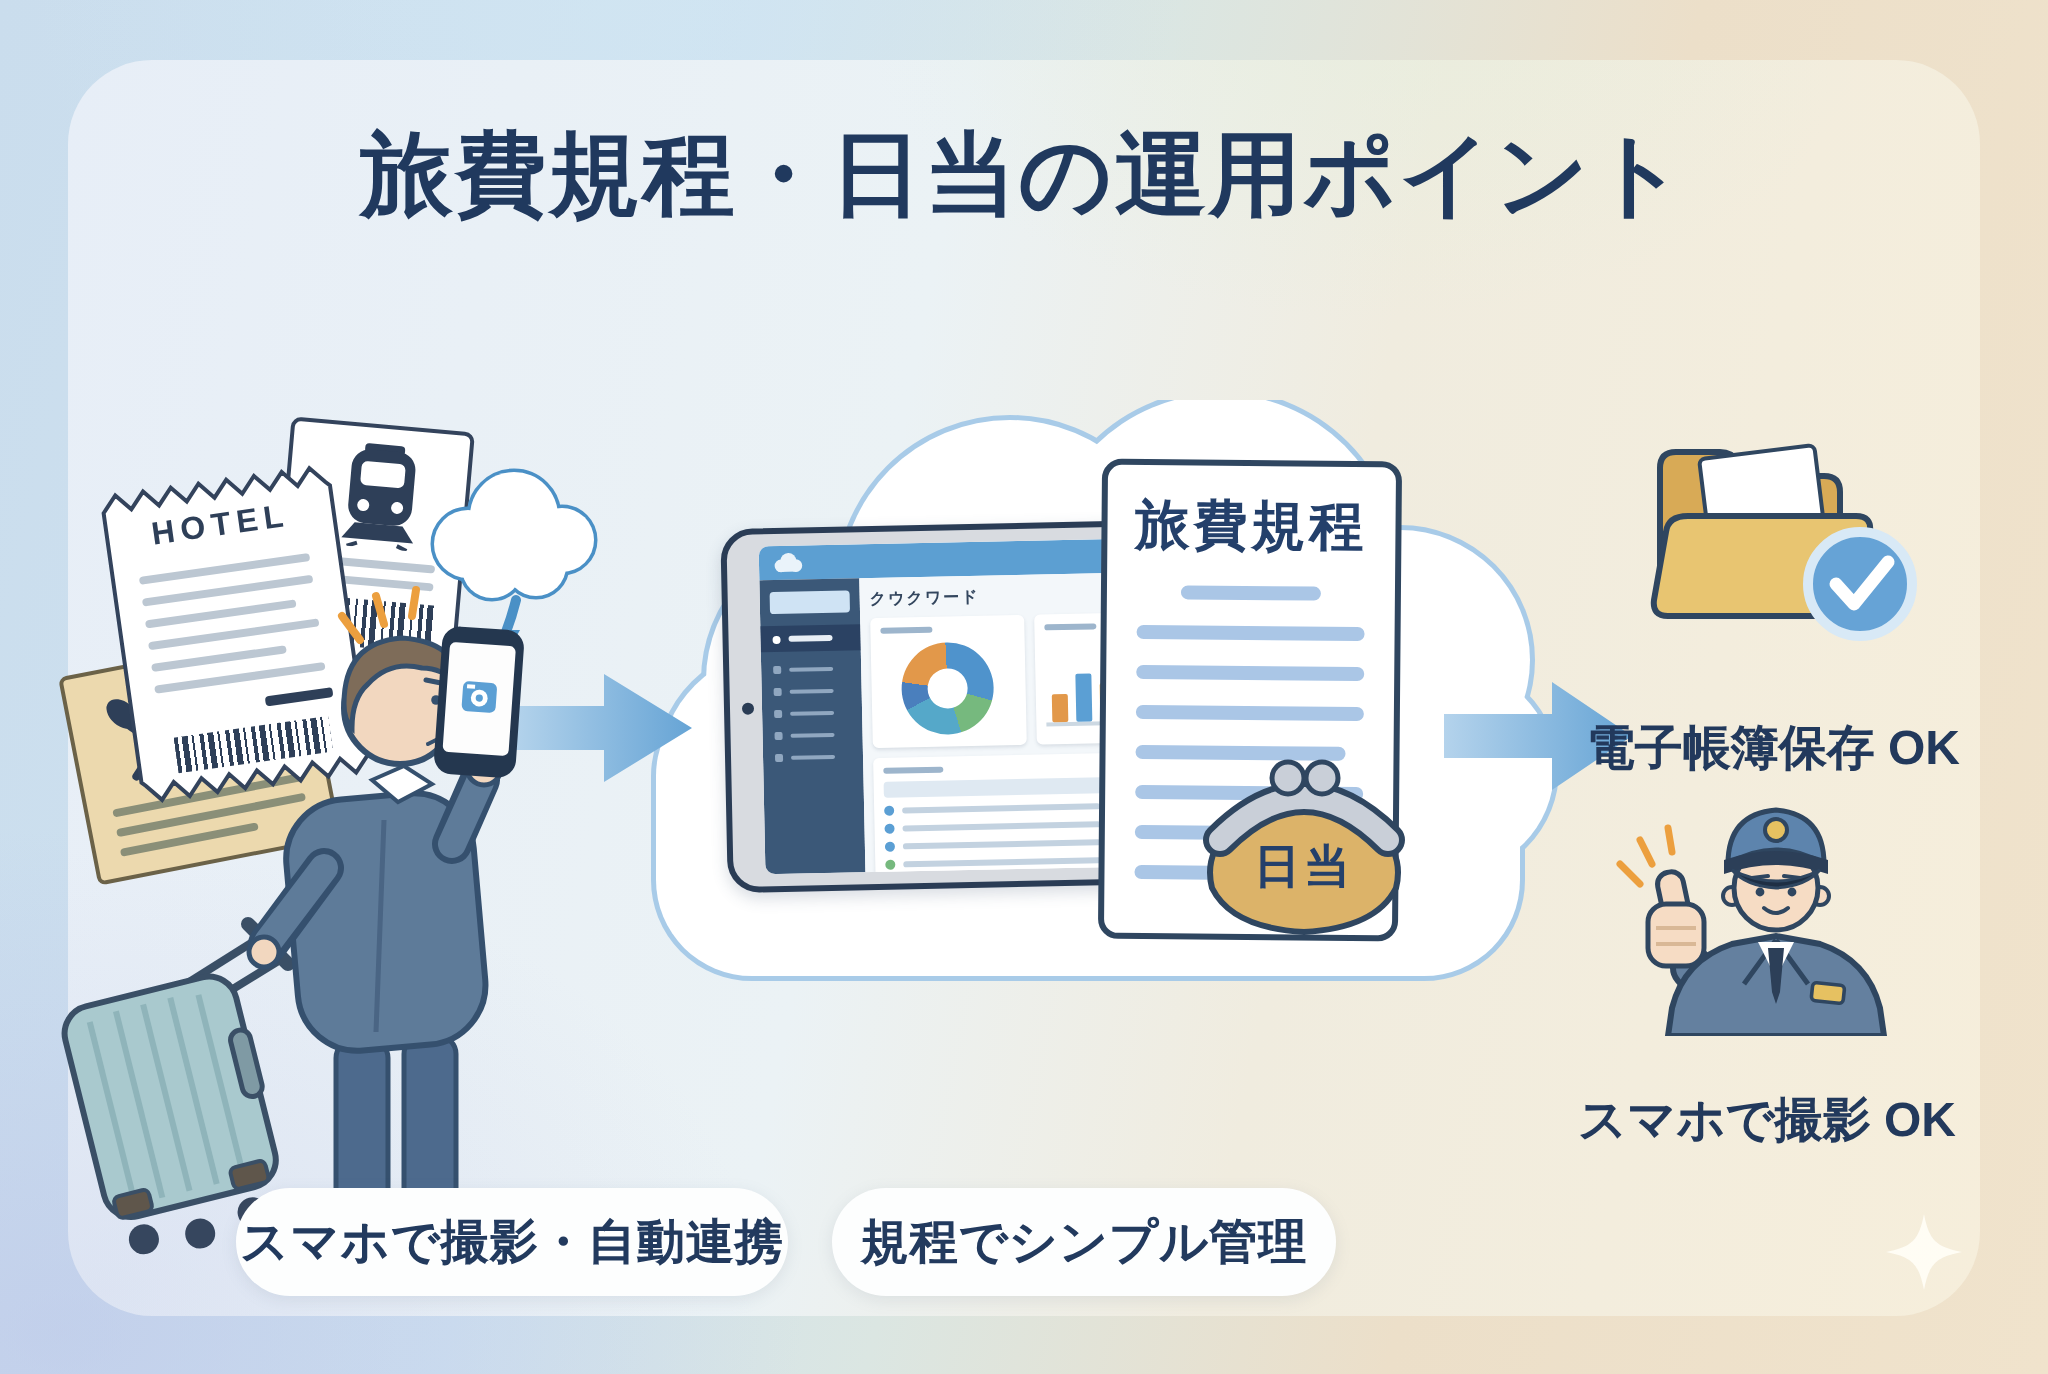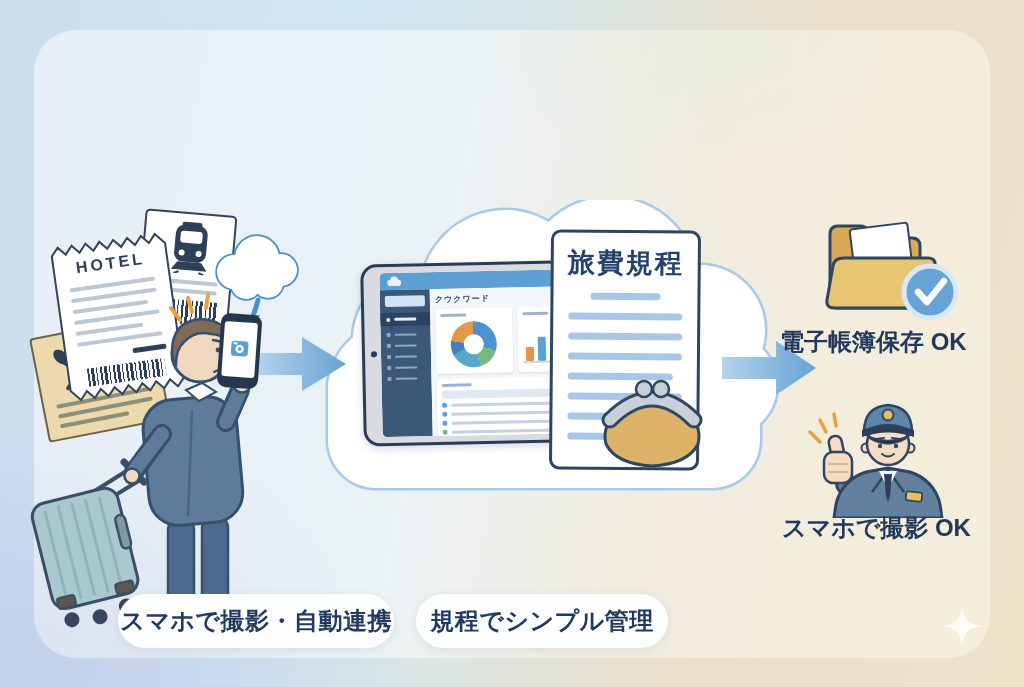--- a/index.html
+++ b/index.html
@@ -23,21 +23,21 @@
   .title{
     position:absolute;left:0;right:0;top:54px;text-align:center;
     color:#20395e;font-weight:900;font-size:46px;line-height:66px;letter-spacing:1px;
   }
   .pill{
     position:absolute;top:594px;height:54px;border-radius:28px;background:#fdfefe;
     color:#223a5e;font-weight:900;font-size:24px;display:flex;align-items:center;justify-content:center;
     box-shadow:0 2px 8px rgba(110,125,150,.14);z-index:6;letter-spacing:.5px;white-space:nowrap;
   }
   .caption{
-    position:absolute;text-align:left;color:#22395c;font-weight:900;font-size:24px;z-index:6;white-space:nowrap;
+    position:absolute;text-align:right;color:#22395c;font-weight:900;font-size:24px;z-index:6;white-space:nowrap;margin-top:32px;
   }
   .docline{height:7px;border-radius:4px;background:#aac6e6;margin:0 0 13px 0}
   .rline{position:absolute;height:4px;border-radius:2px;background:#bcc7d2}
   
   .tline{border-radius:2px;background:#9db5cc;height:3px}
   .trow{display:flex;align-items:center;gap:4px;margin-top:4px}
   .trow .dot{width:5px;height:5px;border-radius:50%}
   .trow .l{flex:1;height:3px;border-radius:2px;background:#c3d2e0}
   .trow .s{width:16px;height:3px;border-radius:2px;background:#c3d2e0}
   .srow{display:flex;align-items:center;margin:7px 6px 0 6px}
@@ -45,20 +45,21 @@
   .srow .ln{width:22px;height:2.5px;background:#90a7c0;border-radius:2px;margin-left:4px}
 </style>
 </head>
 <body>
 
 <div id="stage">
 
   <div class="card"></div>
 
   <div class="title">
+    <div>旅費規程・日当の運用ポイント</div>
   </div>
 
   <div class="abs" style="left:140px;top:212px;width:92px;height:130px;transform:rotate(5deg);z-index:1;background:#fff;border:2px solid #33435c;border-radius:5px">
     <svg class="abs" style="left:24px;top:6px" width="44" height="54" viewBox="0 0 44 54">
       <rect x="12" y="2" width="20" height="5" rx="2" fill="#2e3f58"></rect>
       <rect x="6" y="5" width="32" height="37" rx="9" fill="#2e3f58"></rect>
       <rect x="11" y="11" width="22" height="12" rx="3" fill="#fff"></rect>
       <circle cx="13.5" cy="33" r="3" fill="#fff"></circle>
         <circle cx="30.5" cy="33" r="3" fill="#fff"></circle>
       <polygon points="10,42 34,42 40,50 4,50" fill="#2e3f58"></polygon>
@@ -271,20 +272,21 @@
   </div>
 
   <div class="abs" style="left:600px;top:366px;width:104px;height:102px;z-index:6">
     <svg width="104" height="102" viewBox="0 0 104 102">
       <path d="M14,50 Q52,12 90,50 Q102,62 98,78 Q88,98 52,100 Q16,98 6,78 Q2,62 14,50 Z" fill="#dcb369" stroke="#2f4660" stroke-width="3"></path>
       <path d="M10,54 Q52,12 94,54" fill="none" stroke="#2f4660" stroke-width="17" stroke-linecap="round"></path>
       <path d="M10,54 Q52,12 94,54" fill="none" stroke="#c9cfd8" stroke-width="11" stroke-linecap="round"></path>
       <circle cx="44" cy="23" r="8" fill="#c9cfd8" stroke="#2f4660" stroke-width="2.5"></circle>
       <circle cx="61" cy="23" r="8" fill="#c9cfd8" stroke="#2f4660" stroke-width="2.5"></circle>
     </svg>
+    <div class="abs" style="left:0;right:0;top:52px;text-align:center;font-size:23px;font-weight:900;letter-spacing:2px;color:#24406b">日当</div>
   </div>
 
   <svg class="abs" style="left:28px;top:292px;z-index:3" width="255" height="345" viewBox="0 0 255 345">
 
     <line x1="46" y1="212" x2="100" y2="178" stroke="#3a4f66" stroke-width="4"></line>
     <line x1="60" y1="220" x2="112" y2="188" stroke="#3a4f66" stroke-width="4"></line>
     <line x1="96" y1="170" x2="116" y2="190" stroke="#3a4f66" stroke-width="7" stroke-linecap="round"></line>
 
     <g transform="rotate(-14 60 268)">
       <rect x="16" y="202" width="88" height="108" rx="14" fill="#a9c9ce" stroke="#3a4f66" stroke-width="3"></rect>

